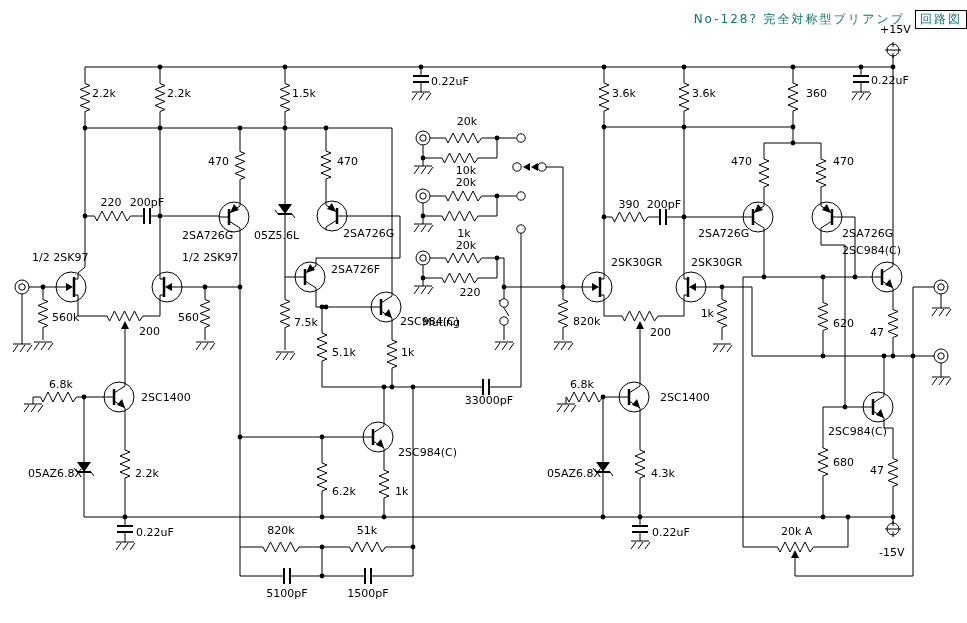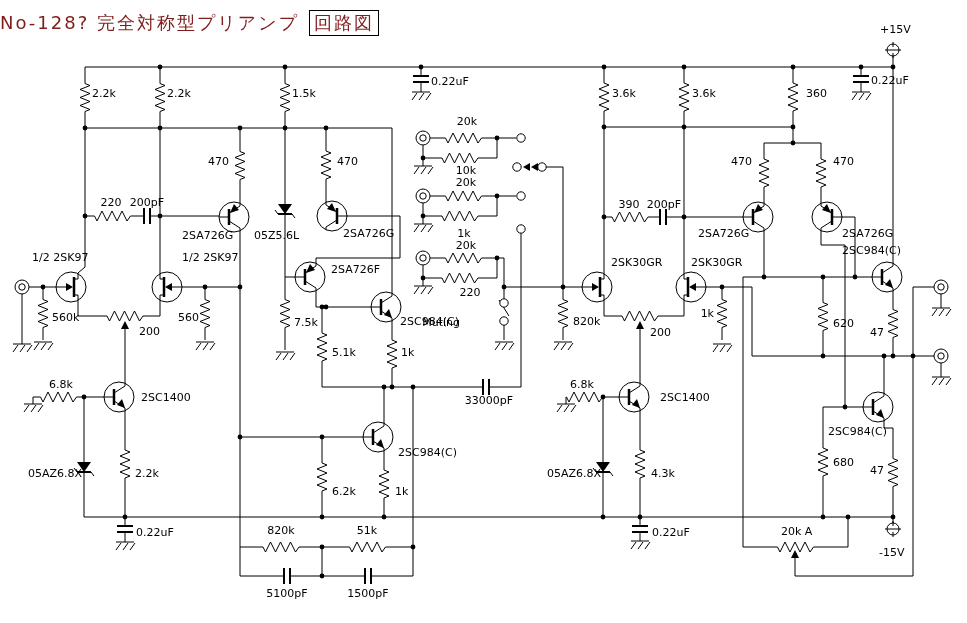--- a/index.html
+++ b/index.html
@@ -1,19 +1,19 @@
 <!DOCTYPE html>
 <html><head>
 <meta charset="utf-8">
 <style>
   html,body{margin:0;padding:0;background:#fff;}
   #stage{position:relative;width:967px;height:623px;background:#ffffff;overflow:hidden;
          font-family:"DejaVu Sans","Liberation Sans",sans-serif;}
-  #title-bar{position:absolute;top:10px;left:0;right:0;text-align:left;font-size:18px;
-             letter-spacing:2px;color:#7f1d1d;}
+  #title-bar{position:absolute;top:10px;left:0;right:0;text-align:right;font-size:12px;
+             letter-spacing:2px;color:#0f766e;}
   #title-bar .boxed{display:inline-block;border:1px solid #000;padding:0 4px;margin-left:10px;}
   svg{position:absolute;top:0;left:0;}
   svg text{font-family:"DejaVu Sans","Liberation Sans",sans-serif;font-size:11px;fill:#000;}
 </style>
 </head>
 <body>
 
 <div id="stage">
   <div id="title-bar">
     <span>No-128?  完全対称型プリアンプ</span><span class="boxed">回路図</span>

